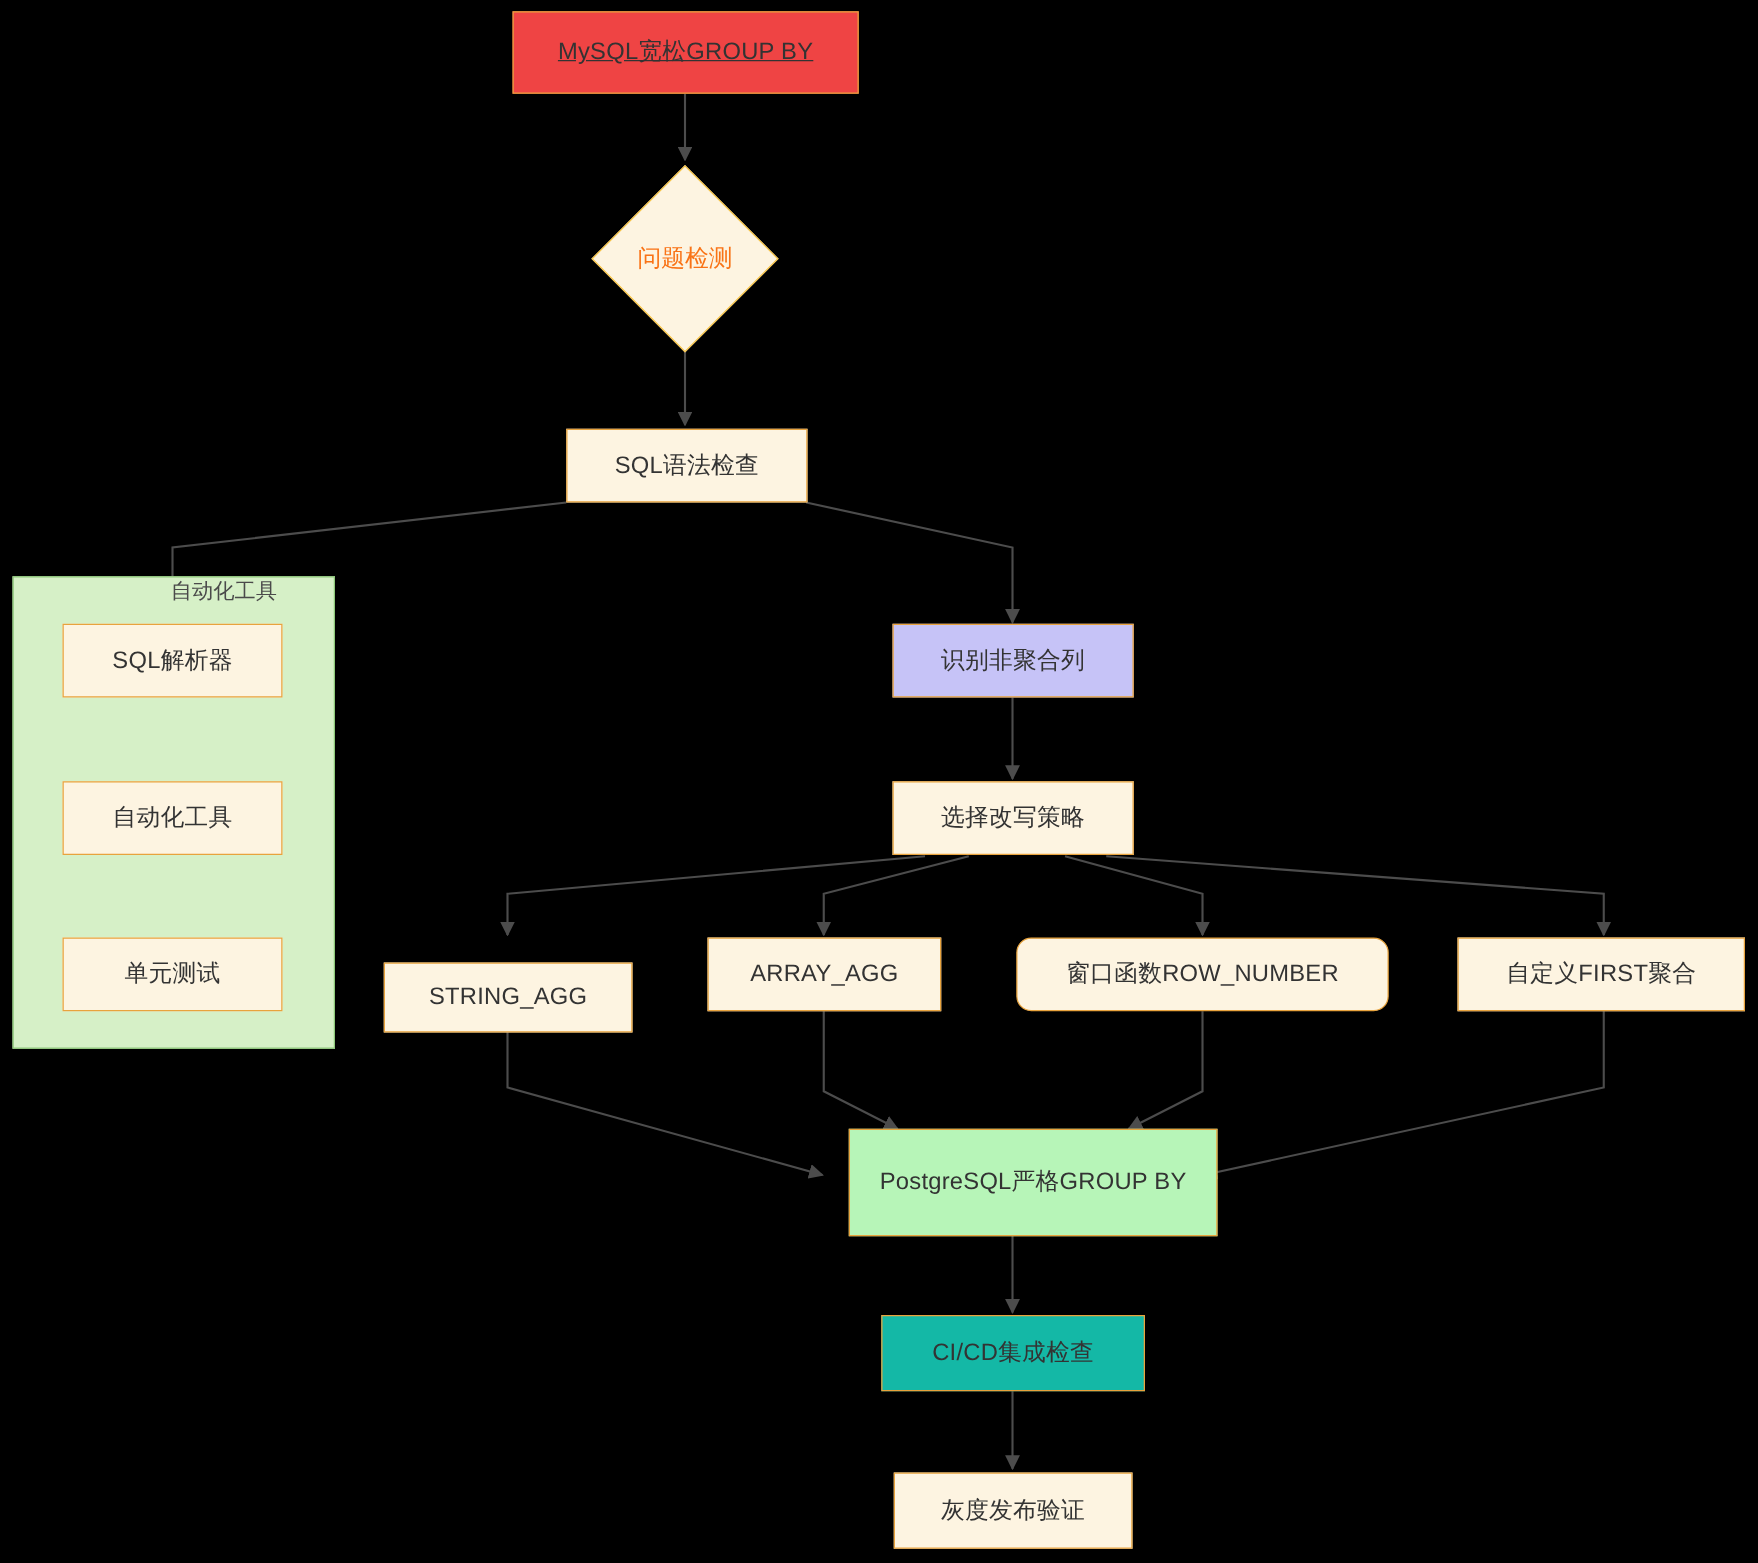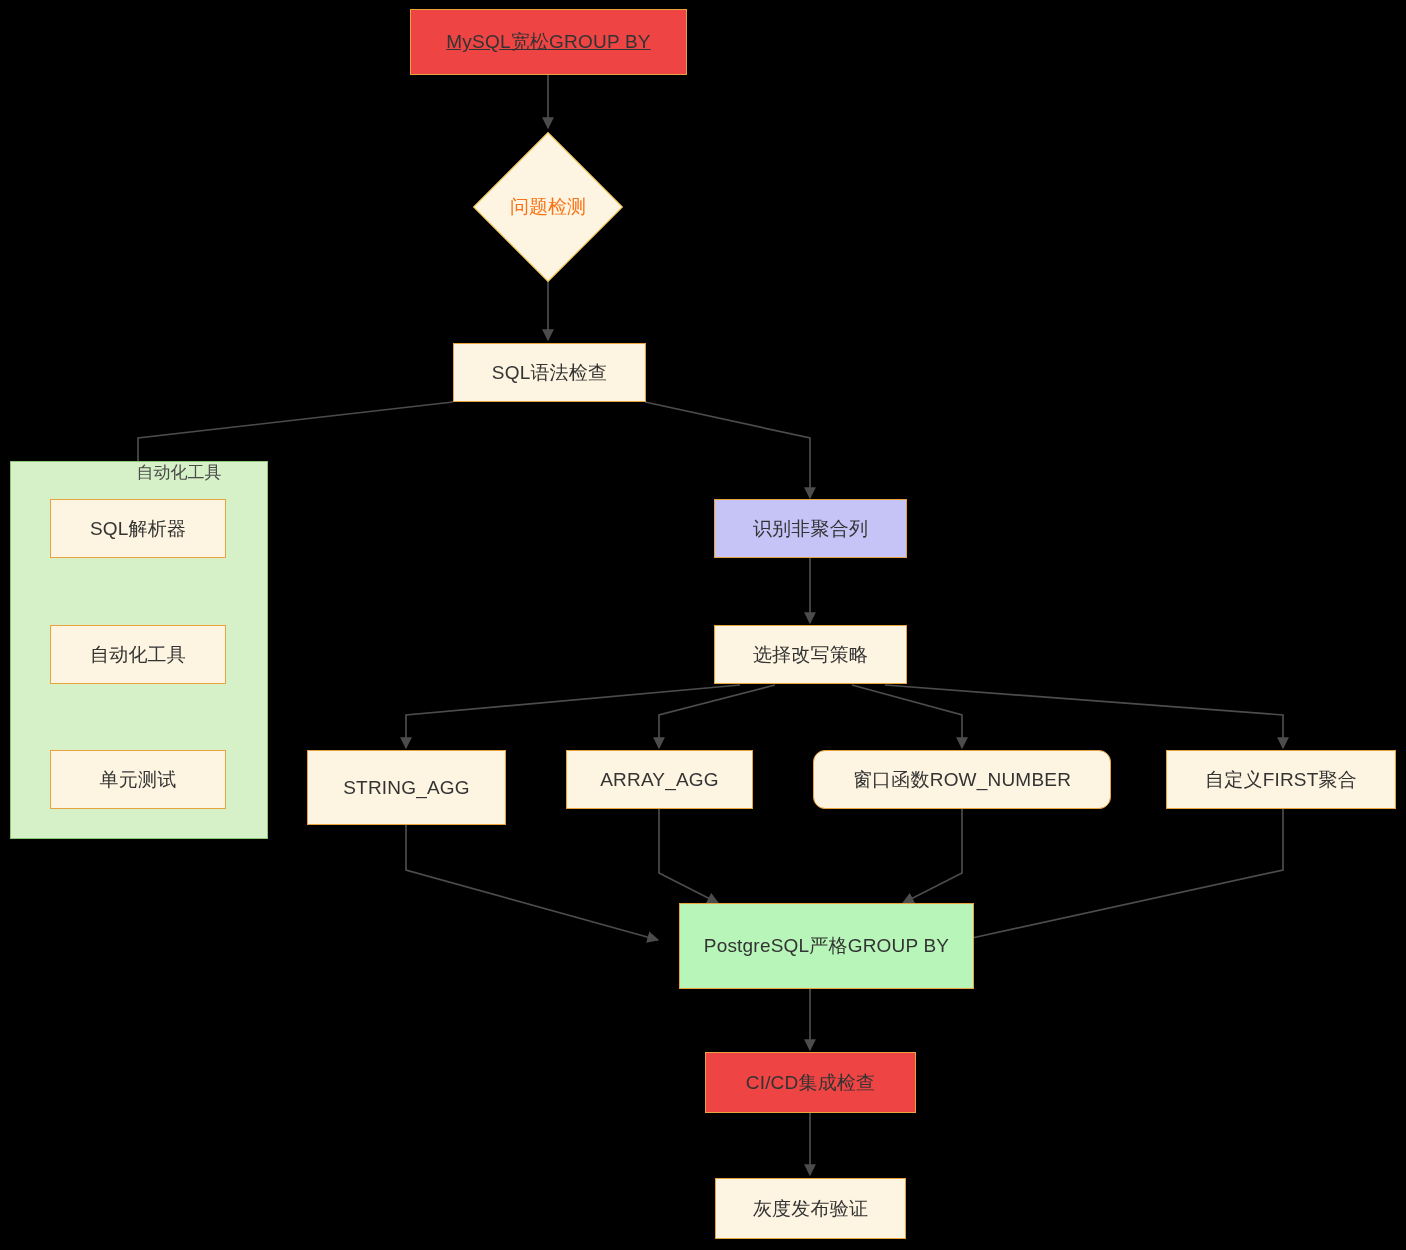--- a/index.html
+++ b/index.html
@@ -35,21 +35,21 @@
     font-size: 19px;
     line-height: 1.32;
     letter-spacing: 0.2px;
     padding: 4px 10px;
     z-index: 3;
   }
   .node.cream   { background: #fdf4e1; }
   .node.pink    { background: #ef4444; text-decoration: underline; }
   .node.purple  { background: #c6c3f7; }
   .node.green   { background: #b7f5b8; }
-  .node.yellow  { background: #ef4444; }
+  .node.yellow  { background: #14b8a6; }
 
   .diamond {
     position: absolute;
     z-index: 3;
   }
   .diamond .shape {
     position: absolute;
     left: 0; top: 0;
     width: 100%; height: 100%;
     background: #fdf4e1;
@@ -150,21 +150,21 @@
   <div class="node cream" style="left:50px; top:499px; width:176px; height:59px;">SQL解析器</div>
 
   <div class="node cream" style="left:50px; top:625px; width:176px; height:59px;">自动化工具</div>
 
   <div class="node cream" style="left:50px; top:750px; width:176px; height:59px;">单元测试</div>
 
   <div class="node purple" style="left:714px; top:499px; width:193px; height:59px;">识别非聚合列</div>
 
   <div class="node cream" style="left:714px; top:625px; width:193px; height:59px;">选择改写策略</div>
 
-  <div class="node cream" style="left:307px; top:750px; width:199px; height:75px;">STRING_AGG</div>
+  <div class="node cream" style="left:307px; top:770px; width:199px; height:56px;">STRING_AGG</div>
 
   <div class="node cream" style="left:566px; top:750px; width:187px; height:59px;">ARRAY_AGG</div>
 
   <div class="node cream" style="left:813px; top:750px; width:298px; height:59px;border-radius:12px;">窗口函数ROW_NUMBER</div>
 
   <div class="node cream" style="left:1166px; top:750px; width:230px; height:59px;">自定义FIRST聚合</div>
 
   <div class="node green" style="left:663px; top:903px; width:295px; height:86px;margin-left:16px;">PostgreSQL严格GROUP BY</div>
 
   <div class="node yellow" style="left:705px; top:1052px; width:211px; height:61px;">CI/CD集成检查</div>

